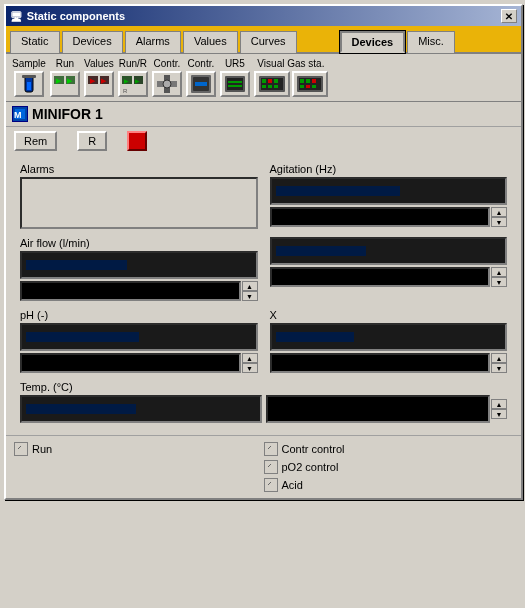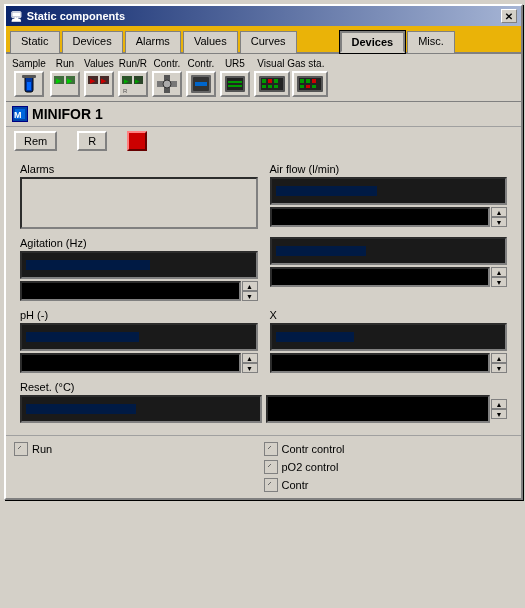--- a/index.html
+++ b/index.html
@@ -395,48 +395,48 @@
     </div>
 
     <div class="fields-grid">
 
       <div class="field-group">
         <div class="field-label">Alarms</div>
         <div class="field-alarms"></div>
       </div>
 
       <div class="field-group">
+        <div class="field-label">Agitation (Hz)</div>
+        <div class="field-display">
+          <div style="height:10px;width:55%;background:#001a44;"></div>
+        </div>
+        <div class="field-input-row">
+          <div class="field-number-box" style="background:#000;"></div>
+          <div class="spinner-btns">
+            <button class="spin-btn">▲</button>
+            <button class="spin-btn">▼</button>
+          </div>
+        </div>
+      </div>
+
+      <div class="field-group">
         <div class="field-label">Air flow (l/min)</div>
         <div class="field-display">
           <div style="height:10px;width:45%;background:#001a44;"></div>
         </div>
         <div class="field-input-row">
           <div class="field-number-box"></div>
           <div class="spinner-btns">
             <button class="spin-btn">▲</button>
             <button class="spin-btn">▼</button>
           </div>
         </div>
       </div>
 
       <div class="field-group">
-        <div class="field-label">Agitation (Hz)</div>
-        <div class="field-display">
-          <div style="height:10px;width:55%;background:#001a44;"></div>
-        </div>
-        <div class="field-input-row">
-          <div class="field-number-box" style="background:#000;"></div>
-          <div class="spinner-btns">
-            <button class="spin-btn">▲</button>
-            <button class="spin-btn">▼</button>
-          </div>
-        </div>
-      </div>
-
-      <div class="field-group">
         <div class="field-display">
           <div style="height:10px;width:40%;background:#001a44;"></div>
         </div>
         <div class="field-input-row">
           <div class="field-number-box"></div>
           <div class="spinner-btns">
             <button class="spin-btn">▲</button>
             <button class="spin-btn">▼</button>
           </div>
         </div>
@@ -464,21 +464,21 @@
         <div class="field-input-row">
           <div class="field-number-box"></div>
           <div class="spinner-btns">
             <button class="spin-btn">▲</button>
             <button class="spin-btn">▼</button>
           </div>
         </div>
       </div>
 
       <div class="field-group full-width-group">
-        <div class="field-label">Reset. (°C)</div>
+        <div class="field-label">Temp. (°C)</div>
         <div style="display:grid;grid-template-columns:1fr 1fr;gap:4px;">
           <div>
             <div class="field-display">
               <div style="height:10px;width:48%;background:#001a44;"></div>
             </div>
           </div>
           <div>
             <div class="field-input-row">
               <div class="field-number-box" style="height:28px;"></div>
               <div class="spinner-btns">
@@ -518,19 +518,19 @@
             </svg>
           </div>
           <span class="checkbox-label">pO2 control</span>
         </div>
         <div class="checkbox-row">
           <div class="checkbox-indicator">
             <svg width="10" height="10">
               <line x1="2" y1="5" x2="5" y2="2" stroke="#666" stroke-width="1"></line>
             </svg>
           </div>
-          <span class="checkbox-label">Contr</span>
+          <span class="checkbox-label">Acid</span>
         </div>
       </div>
     </div>
 
   </div>
 </div>
 
 </body></html>

